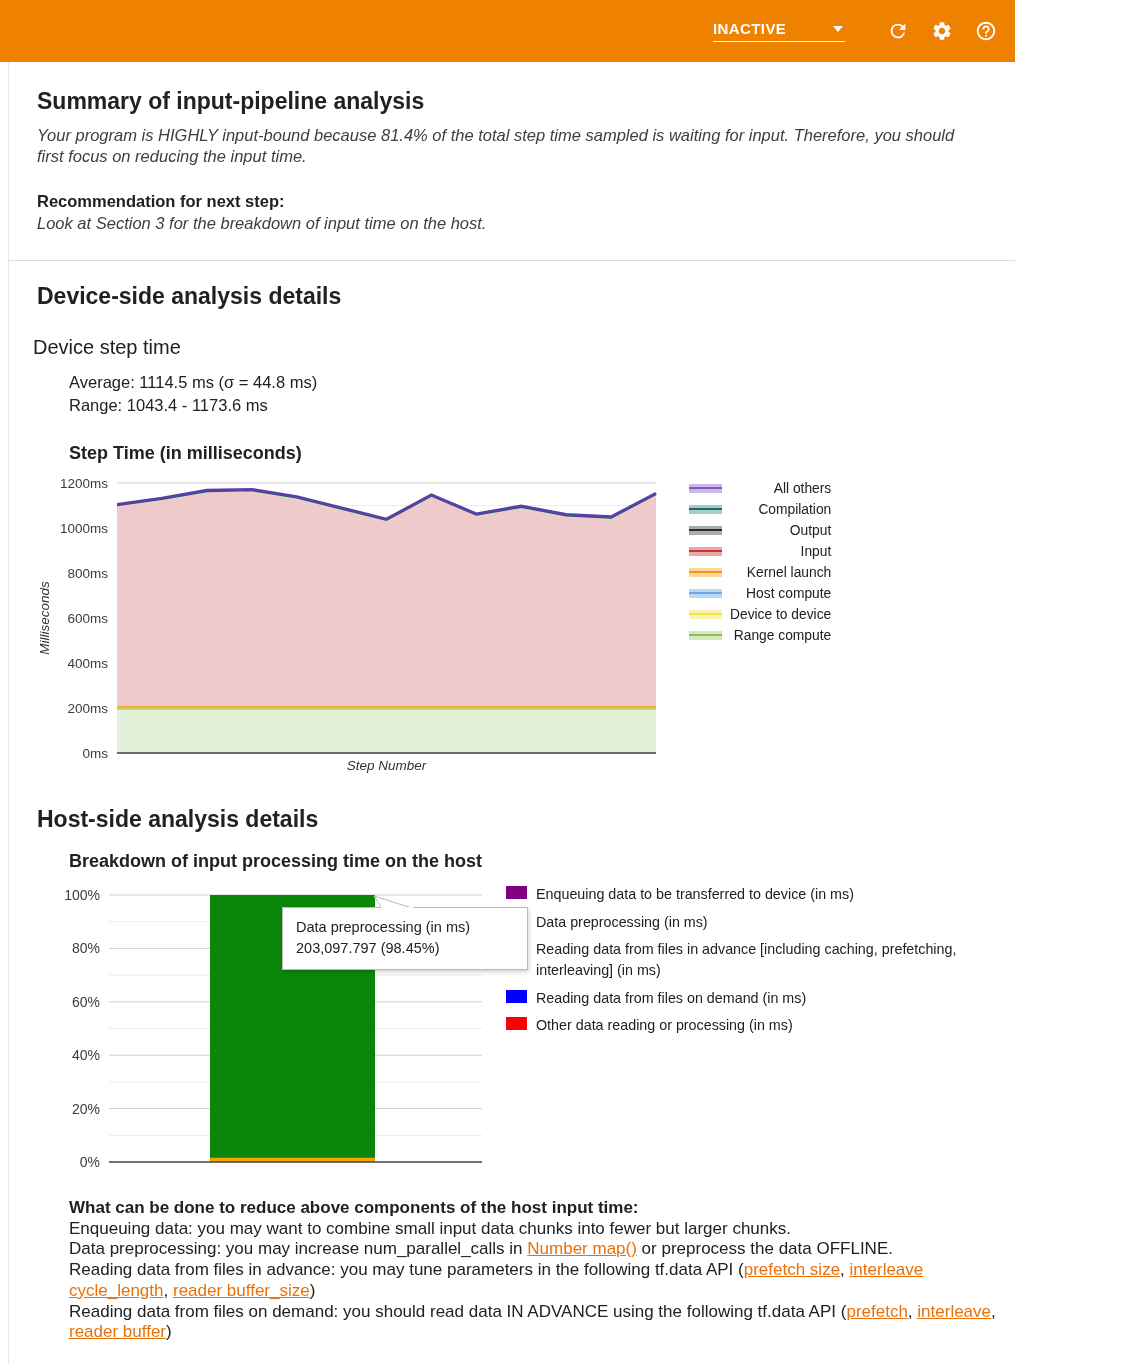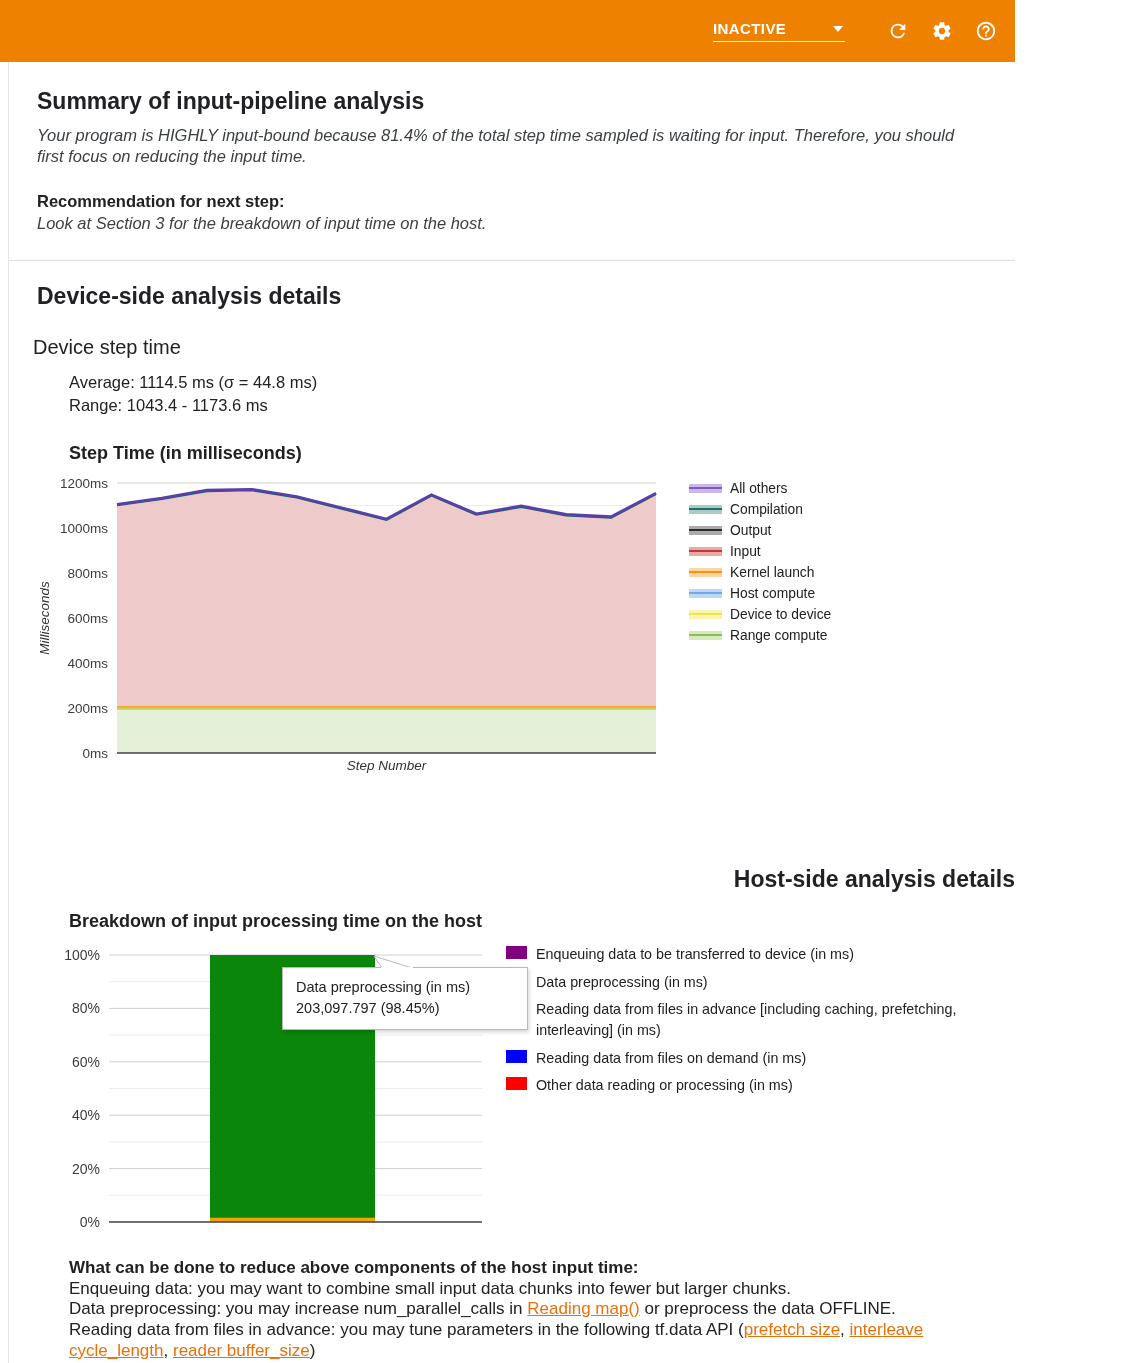--- a/index.html
+++ b/index.html
@@ -16,21 +16,21 @@
   h1{font-size:23px;font-weight:700;color:#202124;margin:0 0 10px 28px;}
   h2{font-size:20px;font-weight:400;color:#202124;margin:26px 0 12px 24px;}
   .ital{font-style:italic;color:#3c4043;font-size:16.5px;line-height:1.3;margin:0 40px 0 28px;}
   .boldlabel{font-weight:700;font-size:16.5px;color:#212121;margin:24px 0 2px 28px;}
   .stats{margin-left:60px;font-size:16.5px;line-height:1.38;}
   .stats .st-title{font-weight:700;}
   .chart-title{font-weight:700;font-size:18px;margin:26px 0 4px 60px;}
   
   .device-chart-row{display:flex;align-items:flex-start;margin:6px 0 0 18px;}
   .dev-legend{margin-left:14px;margin-top:8px;}
-  .dev-legend .li{display:flex;align-items:center;height:21px;}
+  .dev-legend .li{display:flex;align-items:center;height:21px;justify-content:space-between;}
   .dev-legend .swatch{width:33px;height:9px;position:relative;margin-right:8px;flex:none;}
   .dev-legend .swatch .ln{position:absolute;left:0;right:0;top:3px;height:2.6px;}
   .dev-legend .lbl{font-size:13.8px;color:#212121;white-space:nowrap;}
   
   .host-row{display:flex;align-items:flex-start;margin:10px 0 0 30px;}
   .host-wrap{position:relative;flex:none;}
   .tooltip{position:absolute;left:243px;top:25px;width:218px;background:#fff;border:1px solid #b9b9b9;box-shadow:1px 2px 4px rgba(0,0,0,.18);padding:9px 13px 10px 13px;font-size:14.5px;line-height:1.45;z-index:3;}
   .tooltip .tt2{font-weight:400;}
   .tooltip .pointer{position:absolute;top:-13px;left:88px;}
   .host-legend{margin-left:12px;margin-top:2px;width:600px;}
@@ -164,21 +164,21 @@
           </div>
           <div class="li">
             <div class="swatch" style="background: rgb(214, 235, 187);">
               <div class="ln" style="background: rgb(140, 190, 86);"></div>
             </div>
             <span class="lbl">Range compute</span>
           </div>
         </div>
     </div>
 
-    <h1 style="margin-top:88px;text-align:right;">Host-side analysis details</h1>
+    <h1 style="margin-top:28px;">Host-side analysis details</h1>
     <div class="chart-title" style="margin-top:18px;">Breakdown of input processing time on the host</div>
 
     <div class="host-row">
       <div class="host-wrap">
         <svg id="hostChart" width="455" height="298">
             <line x1="70" x2="443" y1="253.3" y2="253.3" stroke="#ececec" stroke-width="1"></line>
             <line x1="70" x2="443" y1="226.6" y2="226.6" stroke="#cfcfcf" stroke-width="1"></line>
             <line x1="70" x2="443" y1="199.9" y2="199.9" stroke="#ececec" stroke-width="1"></line>
             <line x1="70" x2="443" y1="173.2" y2="173.2" stroke="#cfcfcf" stroke-width="1"></line>
             <line x1="70" x2="443" y1="146.5" y2="146.5" stroke="#ececec" stroke-width="1"></line>
@@ -227,20 +227,20 @@
             <div class="sq" style="background: rgb(255, 0, 0);"></div>
             <span class="lbl">Other data reading or processing (in ms)</span>
           </div>
         </div>
     </div>
 
     <div class="advice">
       <div class="a-title">What can be done to reduce above components of the host input time:</div>
       <div id="adviceLines">
           <div>Enqueuing data: you may want to combine small input data chunks into fewer but larger chunks.</div>
-          <div>Data preprocessing: you may increase num_parallel_calls in <a>Reading map()</a> or preprocess the data OFFLINE.</div>
+          <div>Data preprocessing: you may increase num_parallel_calls in <a>Number map()</a> or preprocess the data OFFLINE.</div>
           <div>Reading data from files in advance: you may tune parameters in the following tf.data API (<a>prefetch size</a>, <a>interleave cycle_length</a>, <a>reader buffer_size</a>)</div>
           <div>Reading data from files on demand: you should read data IN ADVANCE using the following tf.data API (<a>prefetch</a>, <a>interleave</a>, <a>reader buffer</a>)</div>
         </div>
     </div>
 
   </div>
 </div>
 
 </body></html>

